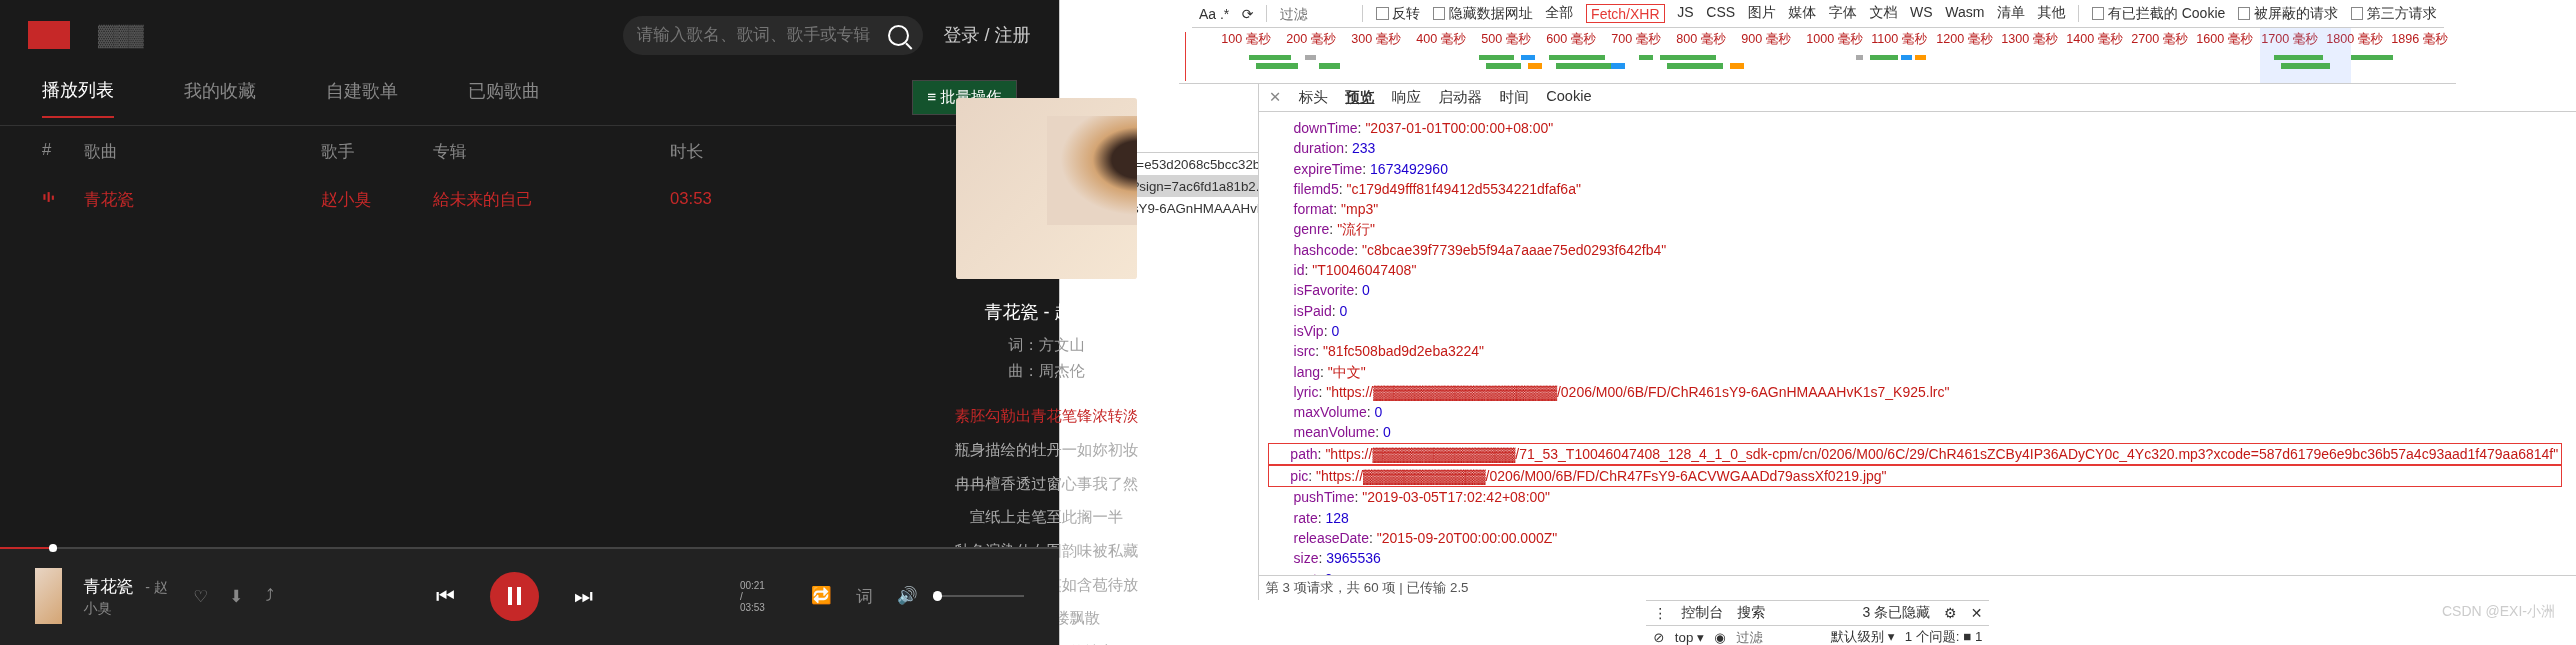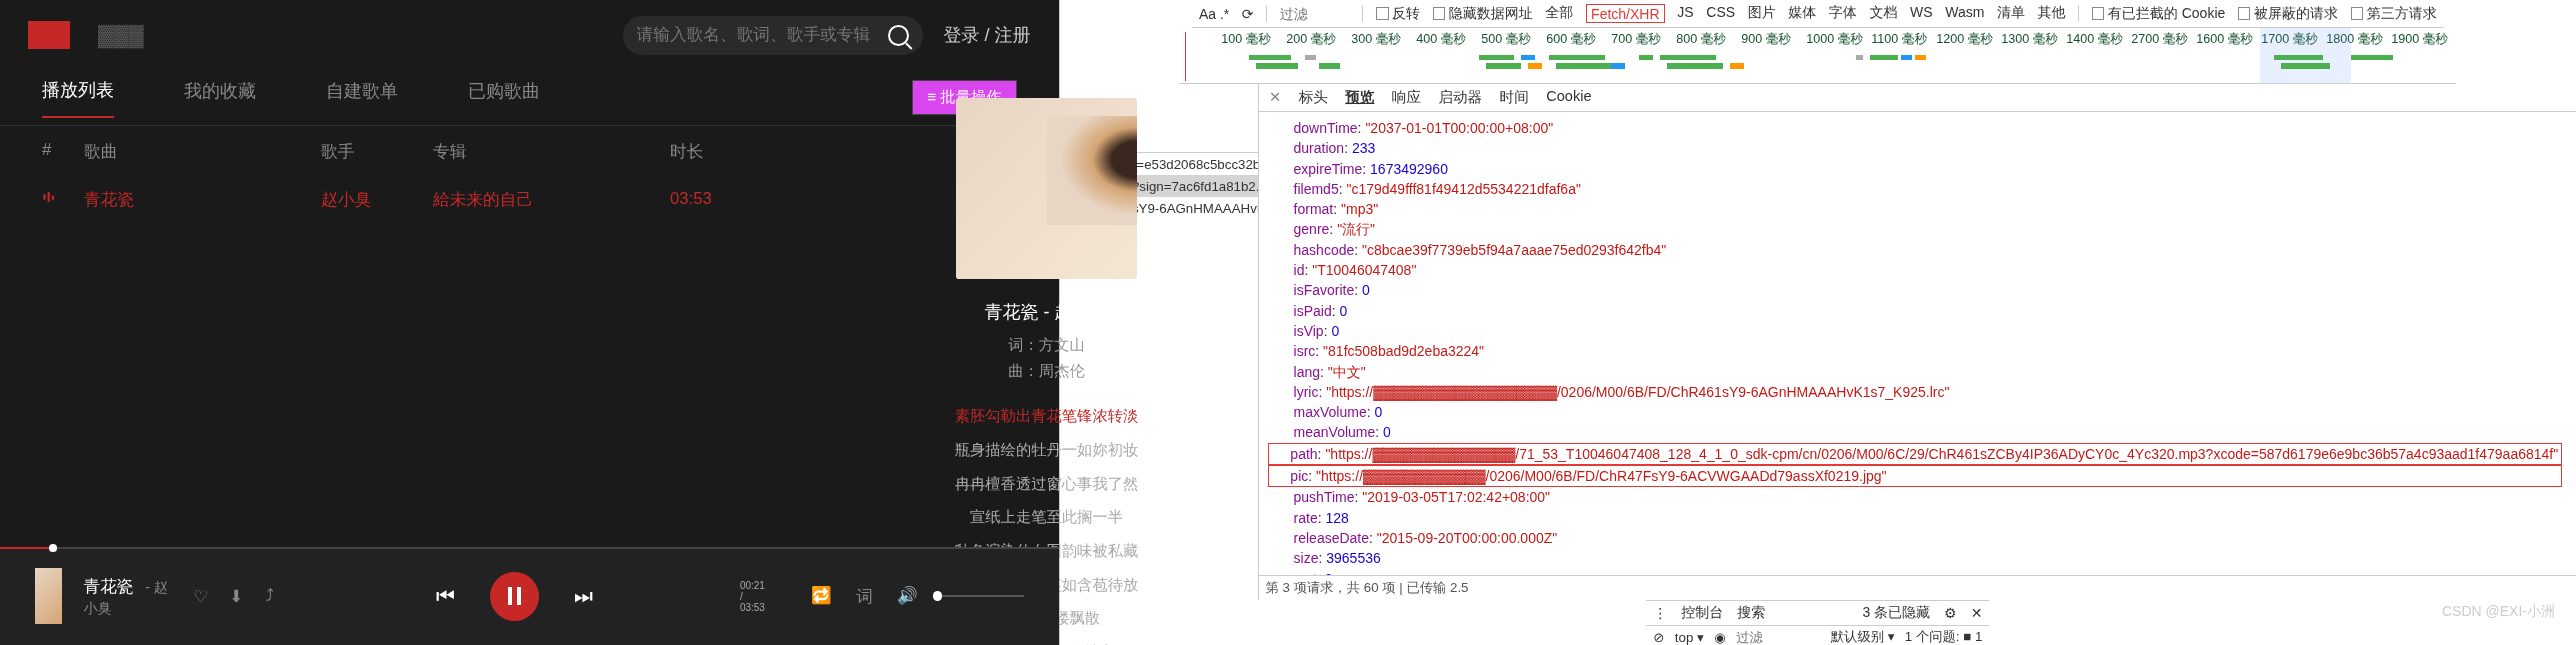--- a/index.html
+++ b/index.html
@@ -13,21 +13,21 @@
 .spacer { flex: 1; }
 .search-box { background: #2a2a2a; border-radius: 21px; height: 39px; width: 300px; display: flex; align-items: center; padding: 0 14px; }
 .search-input { background: none; border: none; color: #999; font-size: 16.7px; flex: 1; outline: none; }
 .search-icon { width: 21px; height: 21px; border: 2.1px solid #fff; border-radius: 50%; position: relative; }
 .search-icon::after { content: ''; position: absolute; width: 2.1px; height: 8.4px; background: #fff; bottom: -7px; right: -3.5px; transform: rotate(-45deg); }
 .auth-link { color: #ccc; font-size: 18px; }
 
 .tabs { display: flex; padding: 0 42px; gap: 70px; height: 56px; align-items: center; border-bottom: 0.7px solid #333; }
 .tab { color: #888; font-size: 18px; padding-bottom: 14px; }
 .tab.active { color: #fff; border-bottom: 2.1px solid #c62828; }
-.batch-btn { margin-left: auto; background: #d946ef; color: #fff; padding: 5.6px 14px; font-size: 15.3px; border: 0.7px solid #444; }
+.batch-btn { margin-left: auto; background: #14532d; color: #fff; padding: 5.6px 14px; font-size: 15.3px; border: 0.7px solid #444; }
 
 .table-header { display: flex; padding: 14px 42px; color: #888; font-size: 16.7px; }
 .col-num { width: 42px; }
 .col-song { width: 237px; }
 .col-artist { width: 112px; }
 .col-album { width: 237px; }
 .col-duration { width: 84px; text-align: left; }
 
 .track-row { display: flex; padding: 10.5px 42px; color: #c62828; font-size: 16.7px; align-items: center; }
 .track-row .col-num svg { width: 14px; height: 14px; }
@@ -64,21 +64,21 @@
 
 .devtools { flex: 1; background: #fff; color: #333; font-size: 15.3px; display: flex; flex-direction: column; border-left: 1.4px solid #ccc; align-items: center; }
 .dt-toolbar { height: 28px; border-bottom: 0.7px solid #ccc; display: flex; align-items: center; padding: 0 7px; gap: 12.6px; font-size: 14px; }
 .dt-toolbar .sep { border-left: 0.7px solid #ccc; height: 16.7px; }
 .checkbox { display: flex; align-items: center; gap: 3.5px; }
 .checkbox .box { width: 12.6px; height: 12.6px; border: 0.7px solid #888; }
 .filter-tab { color: #333; cursor: pointer; }
 .filter-tab.active { border: 1.4px solid #e53935; padding: 0.7px 4.2px; color: #e53935; }
 
 .timeline { height: 56px; border-bottom: 0.7px solid #ccc; font-size: 12.6px; position: relative; padding-top: 2.8px; }
-.timeline-labels { display: flex; color: #14532d; padding-left: 42px; }
+.timeline-labels { display: flex; color: #b91c1c; padding-left: 42px; }
 .timeline-labels span { width: 65px; }
 .timeline-marker { position: absolute; top: 4.2px; width: 1.4px; background: #e53935; }
 .timeline-bars { position: relative; height: 35px; }
 .tbar { position: absolute; height: 5.6px; background: #4caf50; }
 .tbar.blue { background: #2196f3; }
 .tbar.orange { background: #ff9800; }
 .tbar.gray { background: #aaa; }
 .range-highlight { position: absolute; top: 0; bottom: 0; background: rgba(100,150,255,0.15); }
 
 .dt-main { flex: 1; display: flex; overflow: hidden; }
@@ -259,21 +259,21 @@
         <span>900 毫秒</span>
         <span>1000 毫秒</span>
         <span>1100 毫秒</span>
         <span>1200 毫秒</span>
         <span>1300 毫秒</span>
         <span>1400 毫秒</span>
         <span>2700 毫秒</span>
         <span>1600 毫秒</span>
         <span>1700 毫秒</span>
         <span>1800 毫秒</span>
-        <span>1900 毫秒</span>
+        <span>1896 毫秒</span>
       </div>
     <div class="range-highlight" style="left:1081px;width:91px"></div>
     <div class="timeline-bars">
       <div class="tbar" style="left:70px;top:7px;width:42px"></div>
       <div class="tbar" style="left:77px;top:15.3px;width:42px"></div>
       <div class="tbar gray" style="left:126px;top:7px;width:10.5px"></div>
       <div class="tbar" style="left:140px;top:15.3px;width:21px"></div>
       <div class="tbar" style="left:300px;top:7px;width:35px"></div>
       <div class="tbar blue" style="left:342px;top:7px;width:14px"></div>
       <div class="tbar" style="left:307px;top:15.3px;width:35px"></div>

